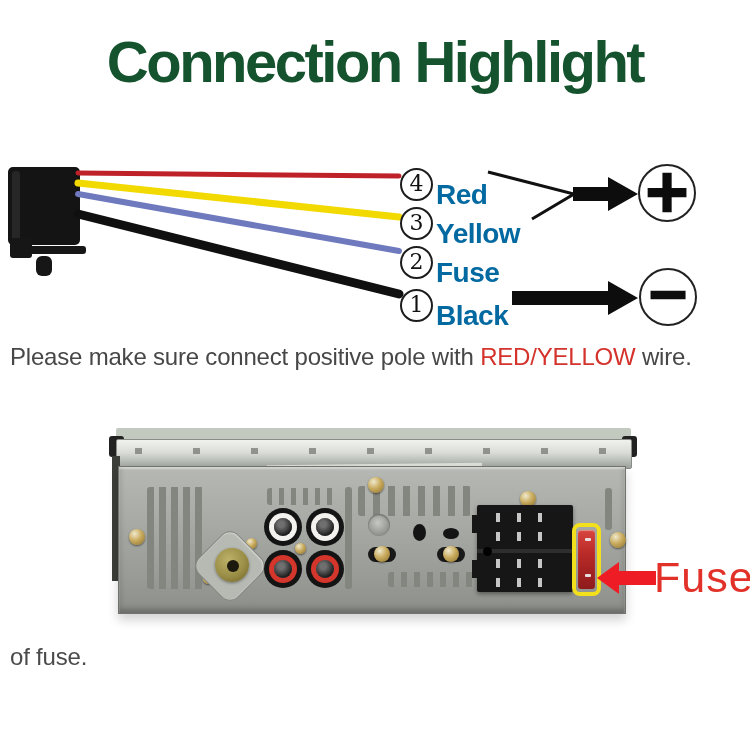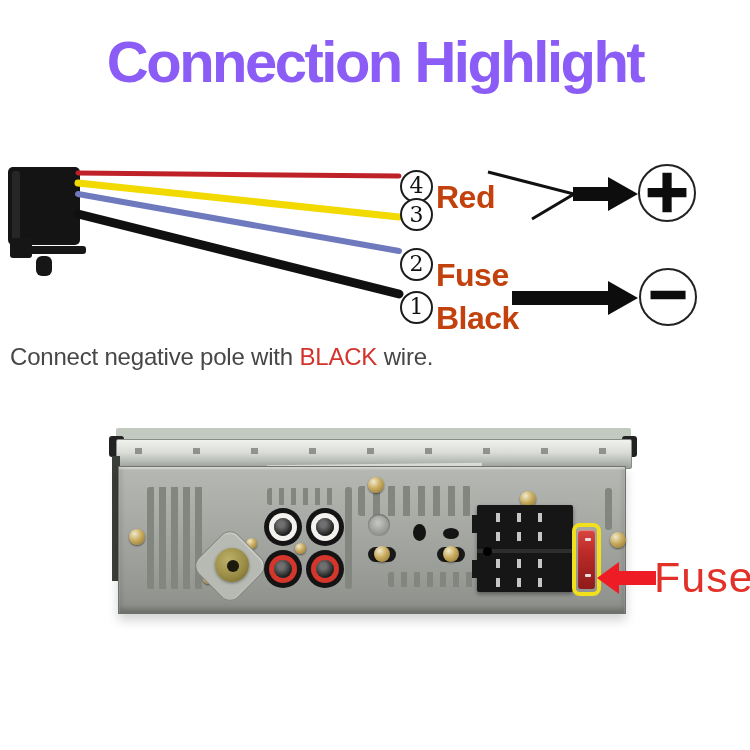--- a/index.html
+++ b/index.html
@@ -1,30 +1,30 @@
 <!DOCTYPE html>
 <html><head>
 <meta charset="utf-8">
 <style>
   html,body{margin:0;padding:0;background:#ffffff;}
   .page{position:relative;width:750px;height:750px;background:#ffffff;overflow:hidden;
         font-family:"Liberation Sans",sans-serif;}
 
   
   .title{position:absolute;top:28px;left:0;width:750px;text-align:center;
-         font-size:58px;font-weight:800;letter-spacing:-2.5px;color:#8b5cf6;margin:0;}
+         font-size:58px;font-weight:800;letter-spacing:-2.5px;color:#14532d;margin:0;}
 
   
   .diagram{position:absolute;top:130px;left:0;width:750px;height:205px;}
   .diagram svg{position:absolute;top:0;left:0;}
   .wire-label{position:absolute;left:400px;display:flex;align-items:center;gap:3px;}
   .numcircle{display:flex;align-items:center;justify-content:center;width:29px;height:29px;
              border:2px solid #1c1c1c;border-radius:50%;background:#fff;
              font-family:"DejaVu Serif",serif;font-size:22px;color:#111;line-height:1;}
-  .wirename{font-size:32px;font-weight:800;color:#c2410c;letter-spacing:-0.5px;line-height:1;margin-top:22px;}
+  .wirename{font-size:28px;font-weight:800;color:#0369a1;letter-spacing:-0.5px;line-height:1;margin-top:22px;}
   .terminal{position:absolute;width:54px;height:54px;border:2px solid #222;border-radius:50%;
             background:#fff;display:flex;align-items:center;justify-content:center;}
   .terminal span{font-family:"DejaVu Sans",sans-serif;font-weight:700;color:#0c0c0c;line-height:1;
                  -webkit-text-stroke:2.5px #0c0c0c;}
   .terminal.pos{top:34px;left:638px;}
   .terminal.pos span{font-size:58px;margin-top:-4px;}
   .terminal.neg{top:138px;left:639px;}
   .terminal.neg span{font-size:52px;margin-top:-8px;}
 
   
@@ -133,40 +133,41 @@
 
       <polygon fill="#0d0d0d" points="512,161 608,161 608,151 638,168 608,185 608,175 512,175"></polygon>
     </svg>
 
     <div class="wire-label" style="top:29px">
       <span class="numcircle">4</span>
       <span class="wirename">Red</span>
     </div>
     <div class="wire-label" style="top:68px">
       <span class="numcircle">3</span>
+      <span class="wirename">Yellow</span>
     </div>
     <div class="wire-label" style="top:107px">
       <span class="numcircle">2</span>
       <span class="wirename">Fuse</span>
     </div>
     <div class="wire-label" style="top:150px">
       <span class="numcircle">1</span>
       <span class="wirename">Black</span>
     </div>
 
     <div class="terminal pos">
       <span>+</span>
     </div>
     <div class="terminal neg">
       <span>−</span>
     </div>
   </div>
 
   <div class="note">
-    <div><span>Connect negative pole with </span><span class="hl">BLACK</span><span> wire.</span></div>
+    <div><span>Please make sure connect positive pole with </span><span class="hl">RED/YELLOW</span><span> wire.</span></div>
   </div>
 
   <div class="photo-band">
     <div class="chassis">
       <div class="top-strip"></div>
       <div class="tab l"></div>
       <div class="tab r"></div>
       <div class="rail">
         <div class="rail-dashes"></div>
         <div class="sticker"></div>
@@ -225,15 +226,16 @@
       </div>
     </div>
 
     <svg class="fuse-arrow" width="62" height="34" viewBox="0 0 62 34">
       <polygon points="1,17 23,1 23,10 60,10 60,24 23,24 23,33" fill="#ee1c25"></polygon>
     </svg>
     <div class="fuse-text">Fuse</div>
   </div>
 
   <div class="warning">
+    <div>of fuse.</div>
   </div>
 
 </div>
 
 </body></html>

